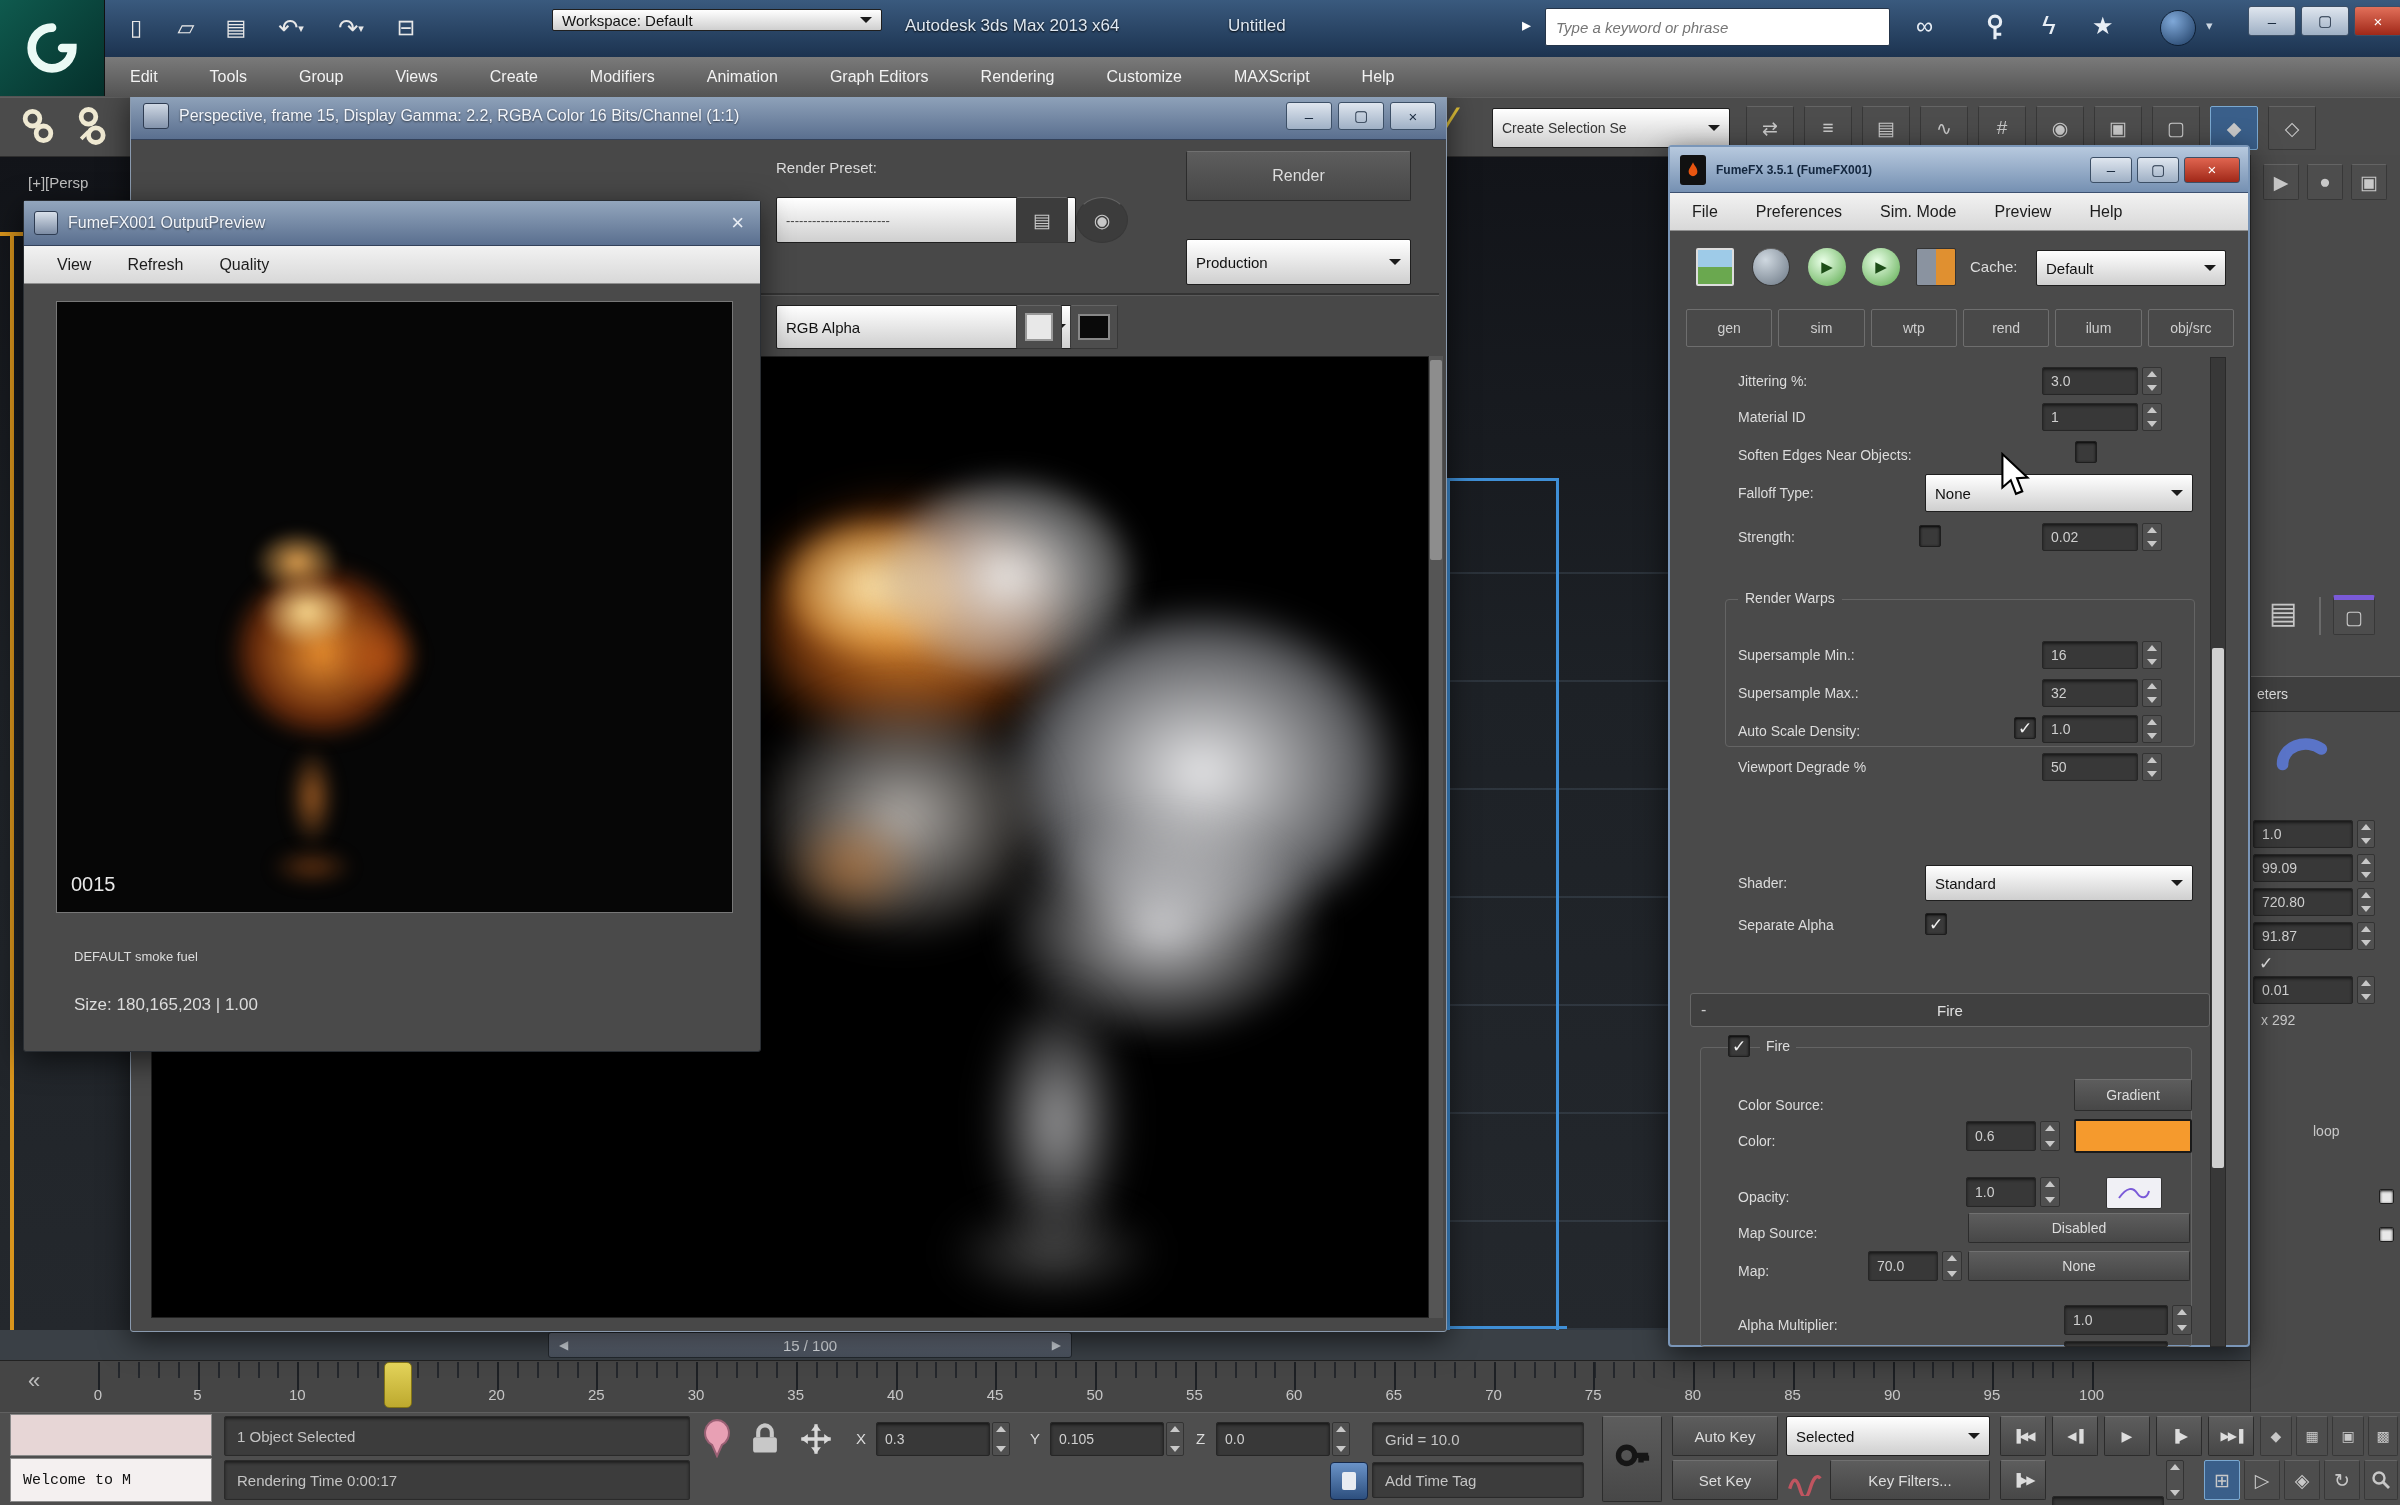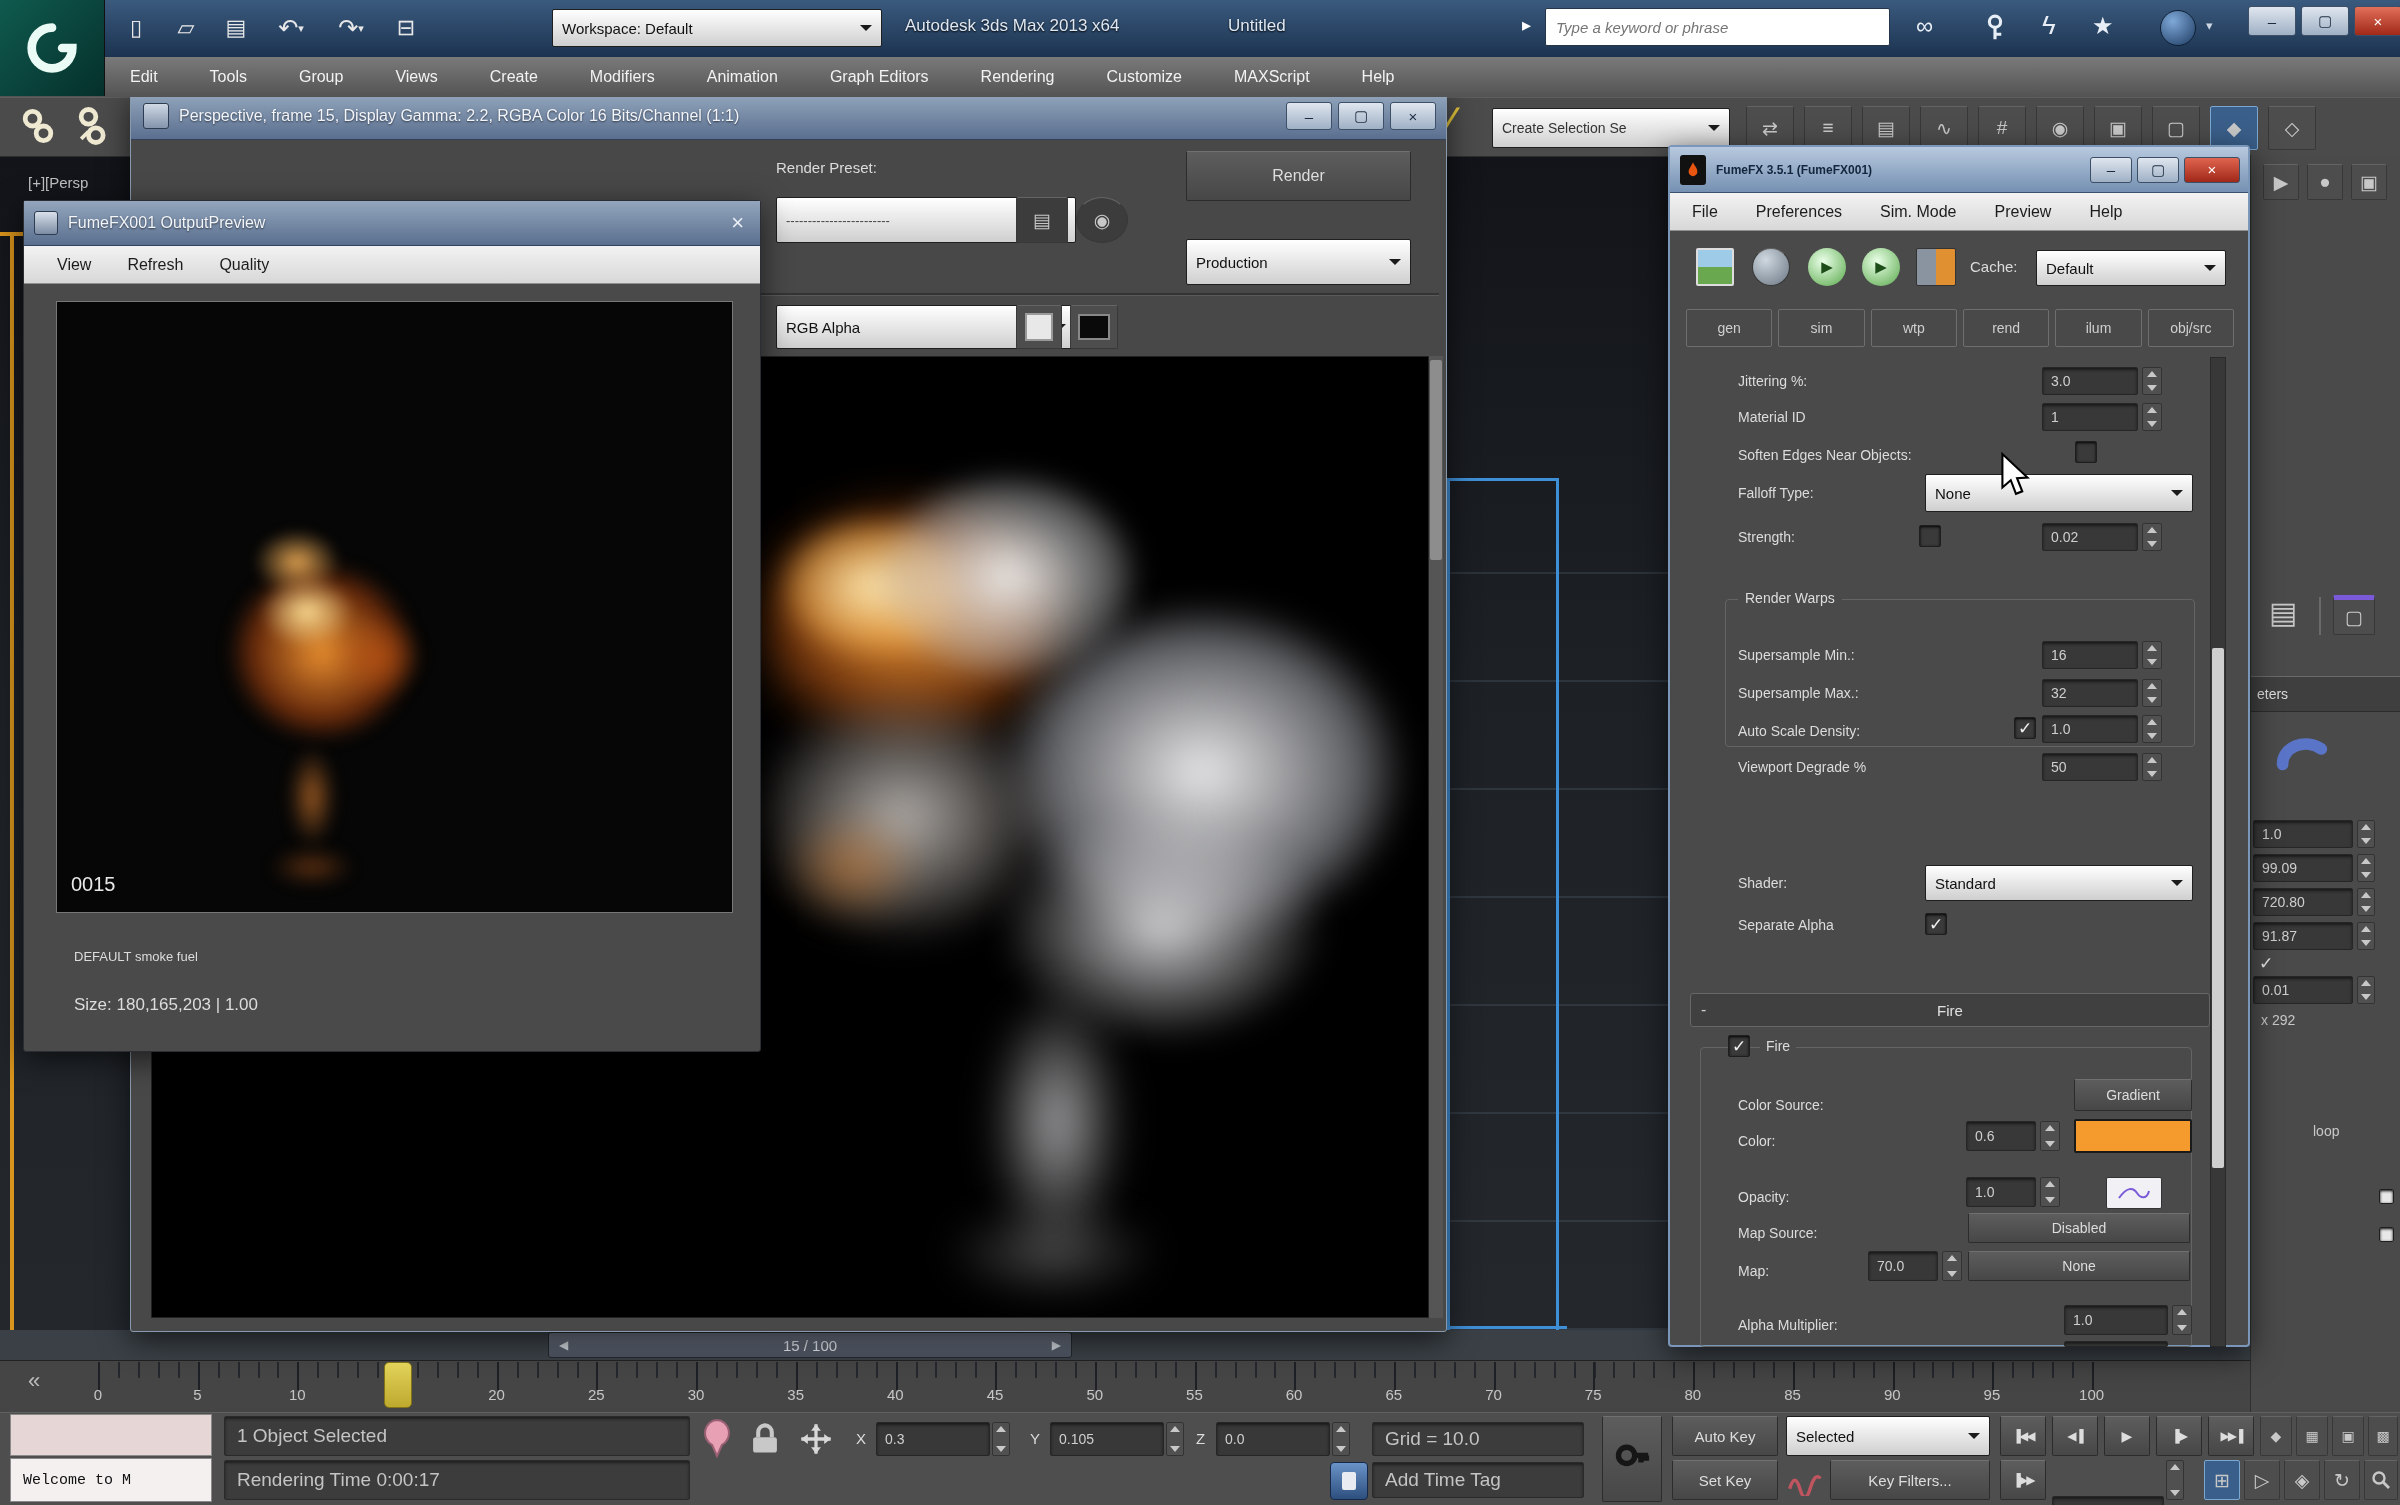--- a/index.html
+++ b/index.html
@@ -41,21 +41,21 @@
   .wt-grad{background:linear-gradient(#93a6bd,#5a6f8f);}
   .wbtn{background:linear-gradient(#dfe6ef,#9fb0c5);border:1px solid #3c4f66;border-radius:3px;color:#1c2c40;
         display:flex;align-items:center;justify-content:center;font-size:15px;box-sizing:border-box;}
   .lightmenu{background:linear-gradient(#f2f2f2,#d8d8d8);border-bottom:1px solid #8f8f8f;display:flex;
              align-items:center;gap:36px;padding-left:33px;box-sizing:border-box;}
   .lightmenu span{color:#1c1c1c;font-size:16px;}
   .fx-tab{background:#494949;border:1px solid #6e6e6e;color:#cfcfcf;font-size:14px;display:flex;
           align-items:center;justify-content:center;flex:1;height:36px;border-radius:2px;}
   .tl-cell{display:inline-block;width:99.7px;text-align:center;color:#c6c6c6;font-size:15px;}
   .sfield{background:#3c3c3c;border:1px solid #2a2a2a;box-shadow:inset 0 2px 3px rgba(0,0,0,.5);
-          color:#c4c4c4;font-size:19px;display:flex;align-items:center;padding:0 12px;box-sizing:border-box;border-radius:2px;}
+          color:#c4c4c4;font-size:15px;display:flex;align-items:center;padding:0 12px;box-sizing:border-box;border-radius:2px;}
   .mb-item{cursor:default;}
 </style>
 </head>
 <body>
 
 <div id="stage">
 
   <div class="a" style="left:0;top:155px;width:2250px;height:1175px;background:linear-gradient(#121419,#1d2126 45%,#24282d);z-index:1;"></div>
   <div class="a" style="left:1432px;top:470px;width:236px;height:860px;z-index:1;
               background:repeating-linear-gradient(0deg,rgba(100,120,140,.22) 0 2px,transparent 2px 108px);"></div>
@@ -89,21 +89,21 @@
         <span style="font-size:11px;">▾</span>
       </div>
     <div class="ibtn" style="width:52px;height:42px;background:transparent;border-color:transparent;color:#e8e8e8;font-size:24px;">
         <span>↷</span>
         <span style="font-size:11px;">▾</span>
       </div>
     <div class="ibtn" style="width:42px;height:42px;background:transparent;border-color:transparent;color:#e8e8e8;font-size:22px;">
         <span>⊟</span>
       </div>
   </div>
-  <div class="a dd" style="left:552px;top:9px;width:330px;height:38px;z-index:32;justify-content:center;">
+  <div class="a dd" style="left:552px;top:9px;width:330px;height:22px;z-index:32;justify-content:center;">
     <span>Workspace: Default</span>
       <span class="arw"></span>
   </div>
   <div class="a" style="left:905px;top:16px;color:#dfe8f2;font-size:17px;text-shadow:0 1px 2px #000;z-index:32;">Autodesk 3ds Max 2013 x64</div>
   <div class="a" style="left:1228px;top:16px;color:#dfe8f2;font-size:17px;text-shadow:0 1px 2px #000;z-index:32;">Untitled</div>
   <span class="a" style="left:1522px;top:14px;color:#fff;font-size:18px;z-index:32;">▸</span>
   <input class="a" style="left: 1545px; top: 8px; width: 345px; height: 38px; border: 1px solid rgb(37, 53, 74); border-radius: 2px; z-index: 32; font-family: &quot;Liberation Sans&quot;, sans-serif; font-size: 15px; font-style: italic; color: rgb(119, 119, 119); padding: 0px 10px; box-sizing: border-box;" placeholder="Type a keyword or phrase">
   <span class="a" style="left:1916px;top:12px;color:#e8eef5;font-size:24px;z-index:32;">∞</span>
   <svg class="a" style="left:1982px;top:13px;z-index:32;" width="26" height="30" viewBox="0 0 20 24">
     <circle cx="10" cy="7" r="4.5" fill="none" stroke="#e8eef5" stroke-width="2.5"></circle>

